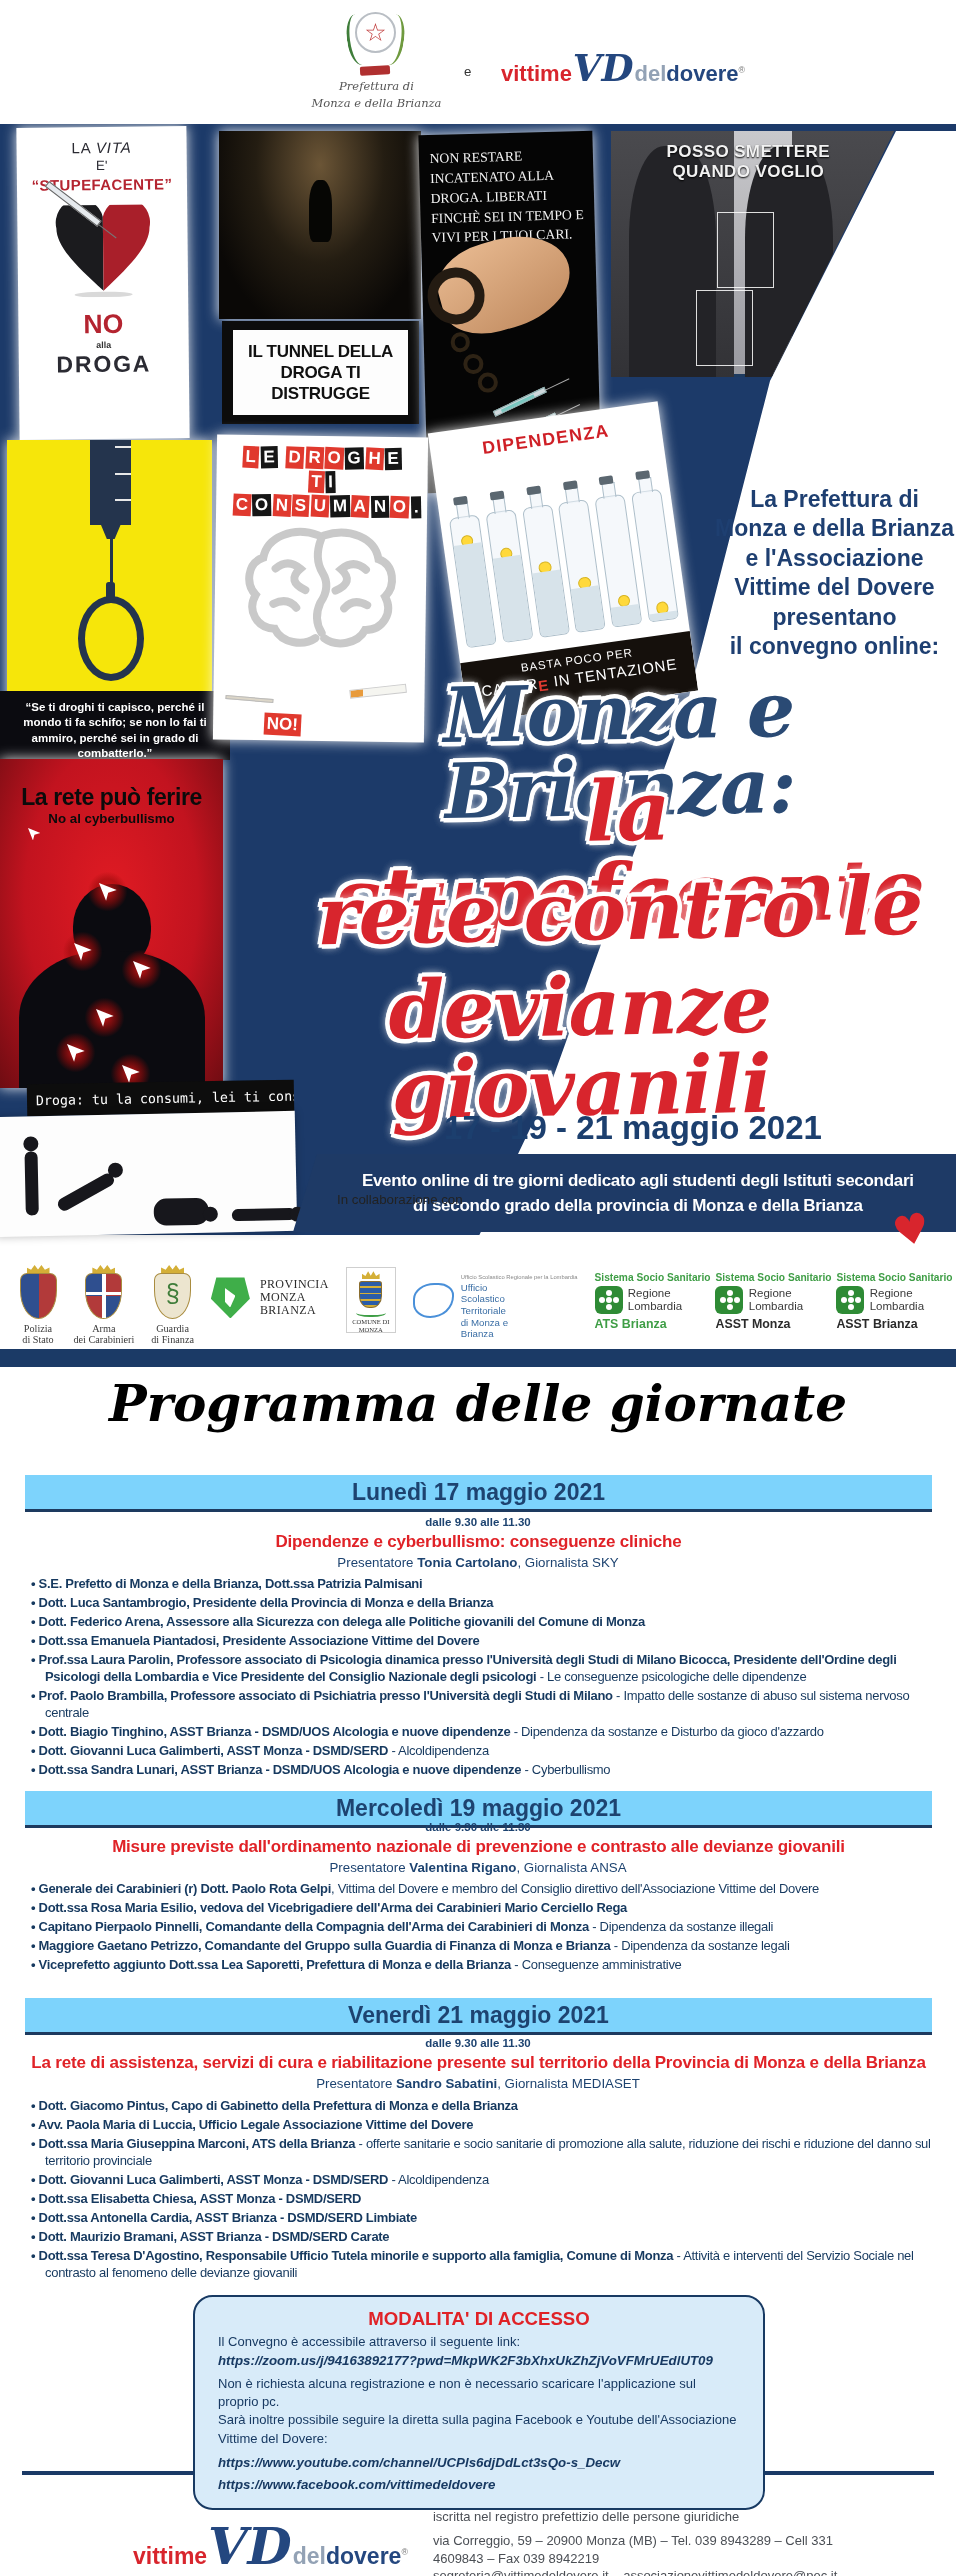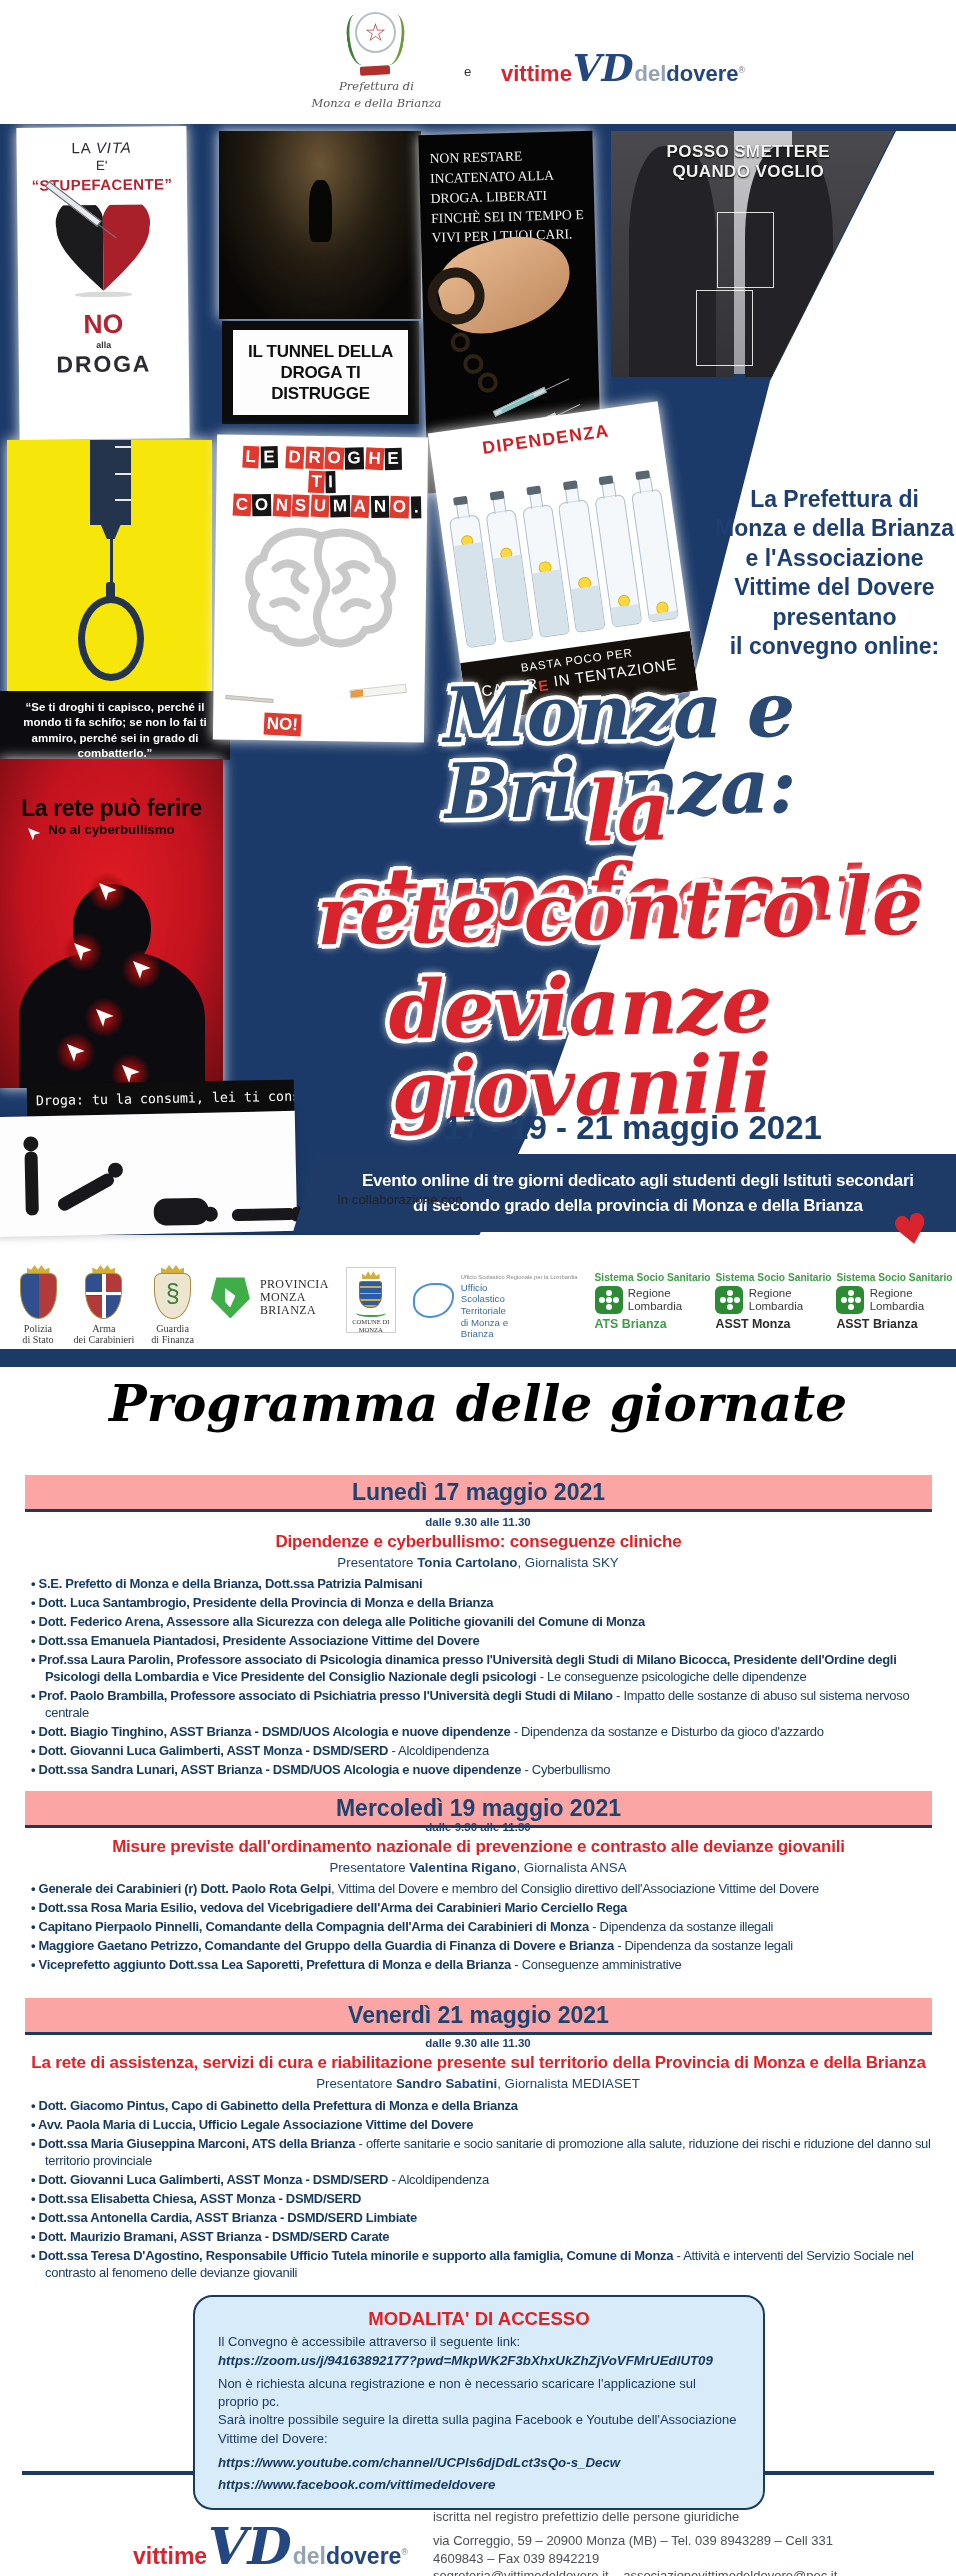--- a/index.html
+++ b/index.html
@@ -106,21 +106,21 @@
   .dip-band { position:absolute; left:0; bottom:0; width:100%; height:60px; background:#15100c; color:#fff; text-align:center; padding-top:7px; }
   .dip-band .c1 { font-size:11.5px; letter-spacing:0.9px; }
   .dip-band .c2 { font-size:15px; letter-spacing:0.9px; margin-top:2.7px; }
   .dip-band .rede { color:#e03a30; font-weight:bold; position:relative; top:3.5px; }
 
   
   .presenta { position:absolute; left:708px; top:361px; width:253px; text-align:center; color:#1e3f71; font-weight:bold; font-size:23px; line-height:1.28; }
 
   
   .p-rete { position:absolute; left:0px; top:635px; width:223px; height:329px; background:radial-gradient(ellipse at 50% 42%, #e01b23 0%, #c2131f 55%, #6e0c12 100%); overflow:hidden; }
-  .p-rete .t1 { text-align:center; font-weight:900; font-size:23px; color:#0b0b0b; margin-top:36px; letter-spacing:-0.4px;}
+  .p-rete .t1 { text-align:center; font-weight:900; font-size:23px; color:#0b0b0b; margin-top:25px; letter-spacing:-0.4px;}
   .p-rete .t2 { text-align:center; font-weight:800; font-size:13.3px; color:#0b0b0b; margin-top:0; }
   .hoodie { position:absolute; left:50%; bottom:-8.9px; width:186px; height:213px; margin-left:-93px; }
   .hoodie .head { position:absolute; left:50%; top:0; width:78px; height:85px; margin-left:-39px; background:#0b0b10; border-radius:50% 50% 45% 45%; }
   .hoodie .body { position:absolute; left:0; bottom:0; width:186px; height:146px; background:#0b0b10; border-radius:46% 46% 6% 6%; }
   .cur { position:absolute; width:17.7px; height:17.7px; }
   .cur .blood { position:absolute; left:-10.6px; top:-10.6px; width:39px; height:39px; background:radial-gradient(circle,rgba(200,20,20,.95) 0%,rgba(150,10,10,.55) 45%,rgba(150,10,10,0) 72%); }
   .cur .arr { position:absolute; width:17.7px; height:17.7px; background:#fff; clip-path:polygon(0 0,100% 40%,52% 55%,40% 100%); filter:drop-shadow(0.9px 0.9px 0.9px rgba(0,0,0,.6)); }
   .cur-w { width:12.4px; height:12.4px; }
   .cur-w .arr { width:12.4px; height:12.4px; }
 
@@ -185,21 +185,21 @@
   .reg-mark::after { content:""; position:absolute; left:11.5px; top:11.5px; width:6.2px; height:6.2px; background:#fff; border-radius:50%;
     box-shadow:0 -7px 0 #fff,0 7px 0 #fff,-7px 0 0 #fff,7px 0 0 #fff; }
   .reg-name { font-size:11.5px; color:#3a3a3a; line-height:1.1; white-space:pre-line; }
   .reg-lbl { font-size:12.4px; font-weight:bold; margin-top:3.5px; }
   .reg-lbl.green { color:#3f9e46; } .reg-lbl.dark { color:#2b2b2b; }
 
   .navy-divider { position:absolute; left:0; top:1349px; width:956px; height:17.7px; background:#1b3a66; z-index:8; }
 
   
   .prog-title { position:absolute; left:0; top:1374px; width:956px; text-align:center; font-family:"DejaVu Serif", serif; font-style:italic; font-weight:800; font-size:50px; color:#000000; }
-  .band { position:absolute; left:25px; width:907px; height:37px; background:#fca5a5; border-bottom:3.5px solid #1d3a5f; display:flex; align-items:center; justify-content:center; font-size:23px; font-weight:bold; color:#1d4370; }
+  .band { position:absolute; left:25px; width:907px; height:37px; background:#7dd3fc; border-bottom:3.5px solid #1d3a5f; display:flex; align-items:center; justify-content:center; font-size:23px; font-weight:bold; color:#1d4370; }
   .time { position:absolute; left:0; width:956px; text-align:center; font-size:11.5px; font-weight:bold; color:#1d4370; }
   .subject { position:absolute; left:25px; width:907px; text-align:center; font-size:17px; font-weight:bold; color:#e02227; letter-spacing:-0.2px;}
   .pres { position:absolute; left:0; width:956px; text-align:center; font-size:13.3px; color:#1d4370; }
   .pres .pn { font-weight:bold; }
   .speakers { position:absolute; left:31px; width:912px; list-style:none; font-size:13px; letter-spacing:-0.3px; line-height:1.32; color:#16395f; }
   .speakers li { padding-left:14px; text-indent:-14px; margin-bottom:1.8px; }
   .speakers li::before { content:"•  "; font-weight:bold; }
   .speakers .b { font-weight:bold; }
 
   
@@ -521,21 +521,21 @@
   <div class="band" style="top:1791px;">
       <span>Mercoledì 19 maggio 2021</span>
     </div>
   <div class="time" style="top:1821px;">dalle 9.30 alle 11.30</div>
   <div class="subject" style="top:1837px;">Misure previste dall'ordinamento nazionale di prevenzione e contrasto alle devianze giovanili</div>
   <div class="pres" style="top:1860px;"><span>Presentatore </span><span class="pn">Valentina Rigano</span><span>, Giornalista ANSA</span></div>
   <ul class="speakers" style="top:1880px;">
       <li><span class="b">Generale dei Carabinieri (r) Dott. Paolo Rota Gelpi</span><span>, Vittima del Dovere e membro del Consiglio direttivo dell'Associazione Vittime del Dovere</span></li>
       <li><span class="b">Dott.ssa Rosa Maria Esilio, vedova del Vicebrigadiere dell'Arma dei Carabinieri Mario Cerciello Rega</span></li>
       <li><span class="b">Capitano Pierpaolo Pinnelli, Comandante della Compagnia dell'Arma dei Carabinieri di Monza</span><span> - Dipendenza da sostanze illegali</span></li>
-      <li><span class="b">Maggiore Gaetano Petrizzo, Comandante del Gruppo della Guardia di Finanza di Dovere e Brianza</span><span> - Dipendenza da sostanze legali</span></li>
+      <li><span class="b">Maggiore Gaetano Petrizzo, Comandante del Gruppo sulla Guardia di Finanza di Monza e Brianza</span><span> - Dipendenza da sostanze legali</span></li>
       <li><span class="b">Viceprefetto aggiunto Dott.ssa Lea Saporetti, Prefettura di Monza e della Brianza</span><span> - Conseguenze amministrative</span></li>
     </ul>
 
   <div class="band" style="top:1998px;">
       <span>Venerdì 21 maggio 2021</span>
     </div>
   <div class="time" style="top:2037px;">dalle 9.30 alle 11.30</div>
   <div class="subject" style="top:2053px;">La rete di assistenza, servizi di cura e riabilitazione presente sul territorio della Provincia di Monza e della Brianza</div>
   <div class="pres" style="top:2076px;"><span>Presentatore </span><span class="pn">Sandro Sabatini</span><span>, Giornalista MEDIASET</span></div>
   <ul class="speakers" style="top:2097px;">

